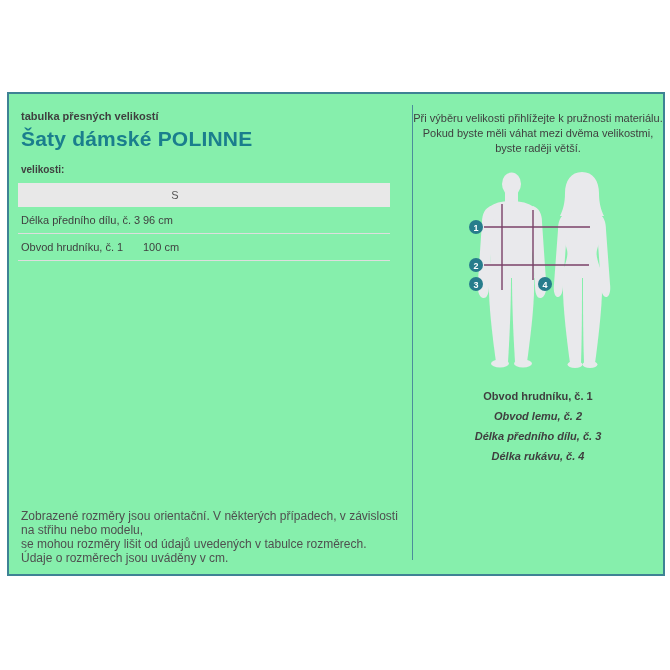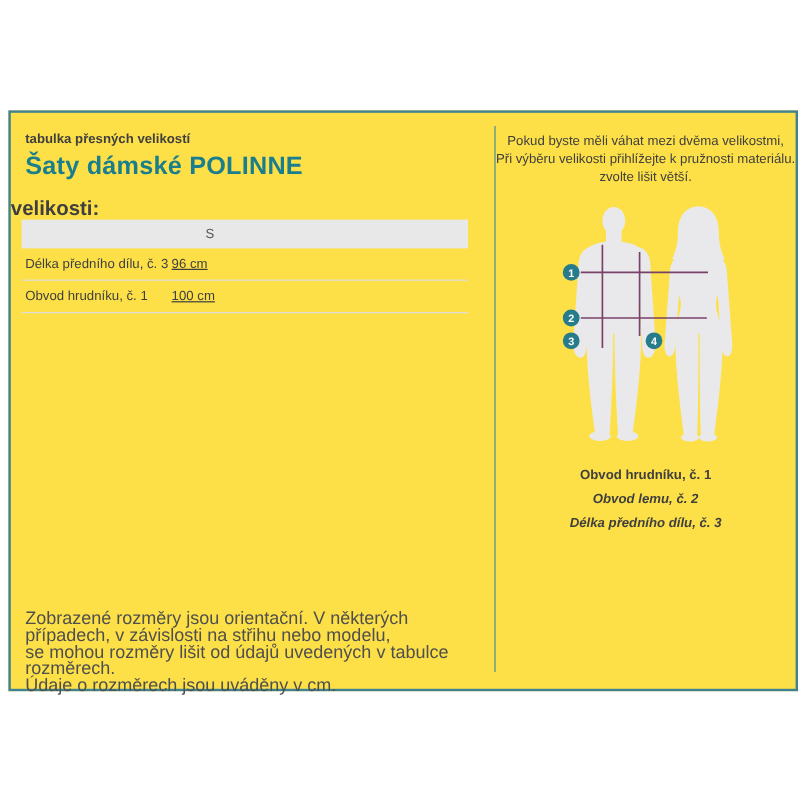--- a/index.html
+++ b/index.html
@@ -3,55 +3,55 @@
 <meta charset="utf-8">
 <style>
   html,body{margin:0;padding:0;background:#ffffff;}
   body{
     width:670px;height:670px;position:relative;overflow:hidden;
     font-family:"Liberation Sans","DejaVu Sans",sans-serif;
     color:#3d3d3d;
   }
   .frame{
     position:absolute;left:7px;top:92px;width:658px;height:484px;
-    border:2px solid #3e8294;box-sizing:border-box;background:#fde047;
+    border:2px solid #3e8294;box-sizing:border-box;background:#86efac;
   }
   .divider{
     position:absolute;left:403px;top:11px;width:1px;height:455px;
     background:#4b8d9b;
   }
   
   .eyebrow{
     position:absolute;left:12px;top:16px;
     font-size:11px;font-weight:bold;color:#3f3f3f;
   }
   .title{
     position:absolute;left:12px;top:33px;
     font-size:21px;font-weight:bold;color:#1a7e8d;letter-spacing:.2px;
   }
   .sizes-label{
-    position:absolute;left:0;top:70px;
-    font-size:17px;font-weight:bold;color:#3f3f3f;
+    position:absolute;left:12px;top:70px;
+    font-size:10px;font-weight:bold;color:#3f3f3f;
   }
   .size-table{
     position:absolute;left:9px;top:89px;width:372px;font-size:11px;
   }
   .t-header{
     display:flex;align-items:center;height:24px;background:#e8e8e8;color:#555;
   }
   .t-header .t-spacer{width:125px;}
   .t-header .t-size{width:64px;text-align:center;}
   .t-row{
     display:flex;align-items:center;height:26px;border-bottom:1px solid #dedede;
   }
   .t-label{width:122px;padding-left:3px;color:#3f3f3f;}
-  .t-value{width:64px;text-align:left;color:#3f3f3f;text-decoration:underline;}
+  .t-value{width:64px;text-align:left;color:#3f3f3f;}
   .disclaimer{
     position:absolute;left:12px;top:415px;width:385px;
-    font-size:15px;line-height:14px;color:#4f4f4f;
+    font-size:12px;line-height:14px;color:#4f4f4f;
   }
   
   .right-panel{
     position:absolute;left:404px;top:0;width:250px;height:480px;
   }
   .note{
     position:absolute;left:0;top:17px;width:250px;text-align:center;
     font-size:11px;line-height:15px;color:#3f3f3f;
   }
   .figure-svg{
@@ -100,23 +100,23 @@
   </div>
 
   <div class="disclaimer">
     <div>Zobrazené rozměry jsou orientační. V některých případech, v závislosti na střihu nebo modelu,</div>
     <div>se mohou rozměry lišit od údajů uvedených v tabulce rozměrech.</div>
     <div>Údaje o rozměrech jsou uváděny v cm.</div>
   </div>
 
   <div class="right-panel">
     <div class="note">
+      <div>Při výběru velikosti přihlížejte k pružnosti materiálu.</div>
       <div>Pokud byste měli váhat mezi dvěma velikostmi,</div>
-      <div>Při výběru velikosti přihlížejte k pružnosti materiálu.</div>
-      <div>zvolte lišit větší.</div>
+      <div>byste raději větší.</div>
     </div>
 
     <svg class="figure-svg" viewBox="455 168 180 210" xmlns="http://www.w3.org/2000/svg">
 
       <g>
         <ellipse class="sil" cx="511.5" cy="184" rx="9.5" ry="11.5"></ellipse>
         <rect class="sil" x="505" y="189" width="13" height="14"></rect>
         <path class="sil" d="M489,207 Q497,201 511,201 Q526,201 534,207
           C536,222 535,235 533,250 C531,258 534,268 535,278
           L488,278 C489,268 492,258 490,250 C488,235 487,222 489,207 Z"></path>
@@ -177,15 +177,16 @@
       <g>
         <circle class="marker-circle" cx="545" cy="284" r="7"></circle>
         <text class="marker-num" x="545" y="287.5" text-anchor="middle">4</text>
       </g>
     </svg>
 
     <div class="legend">
       <div class="lg-b">Obvod hrudníku, č. 1</div>
       <div class="lg-b lg-gap">Obvod lemu, č. 2</div>
       <div class="lg-b lg-gap">Délka předního dílu, č. 3</div>
+      <div class="lg-b lg-gap">Délka rukávu, č. 4</div>
     </div>
   </div>
 </div>
 
 </body></html>

